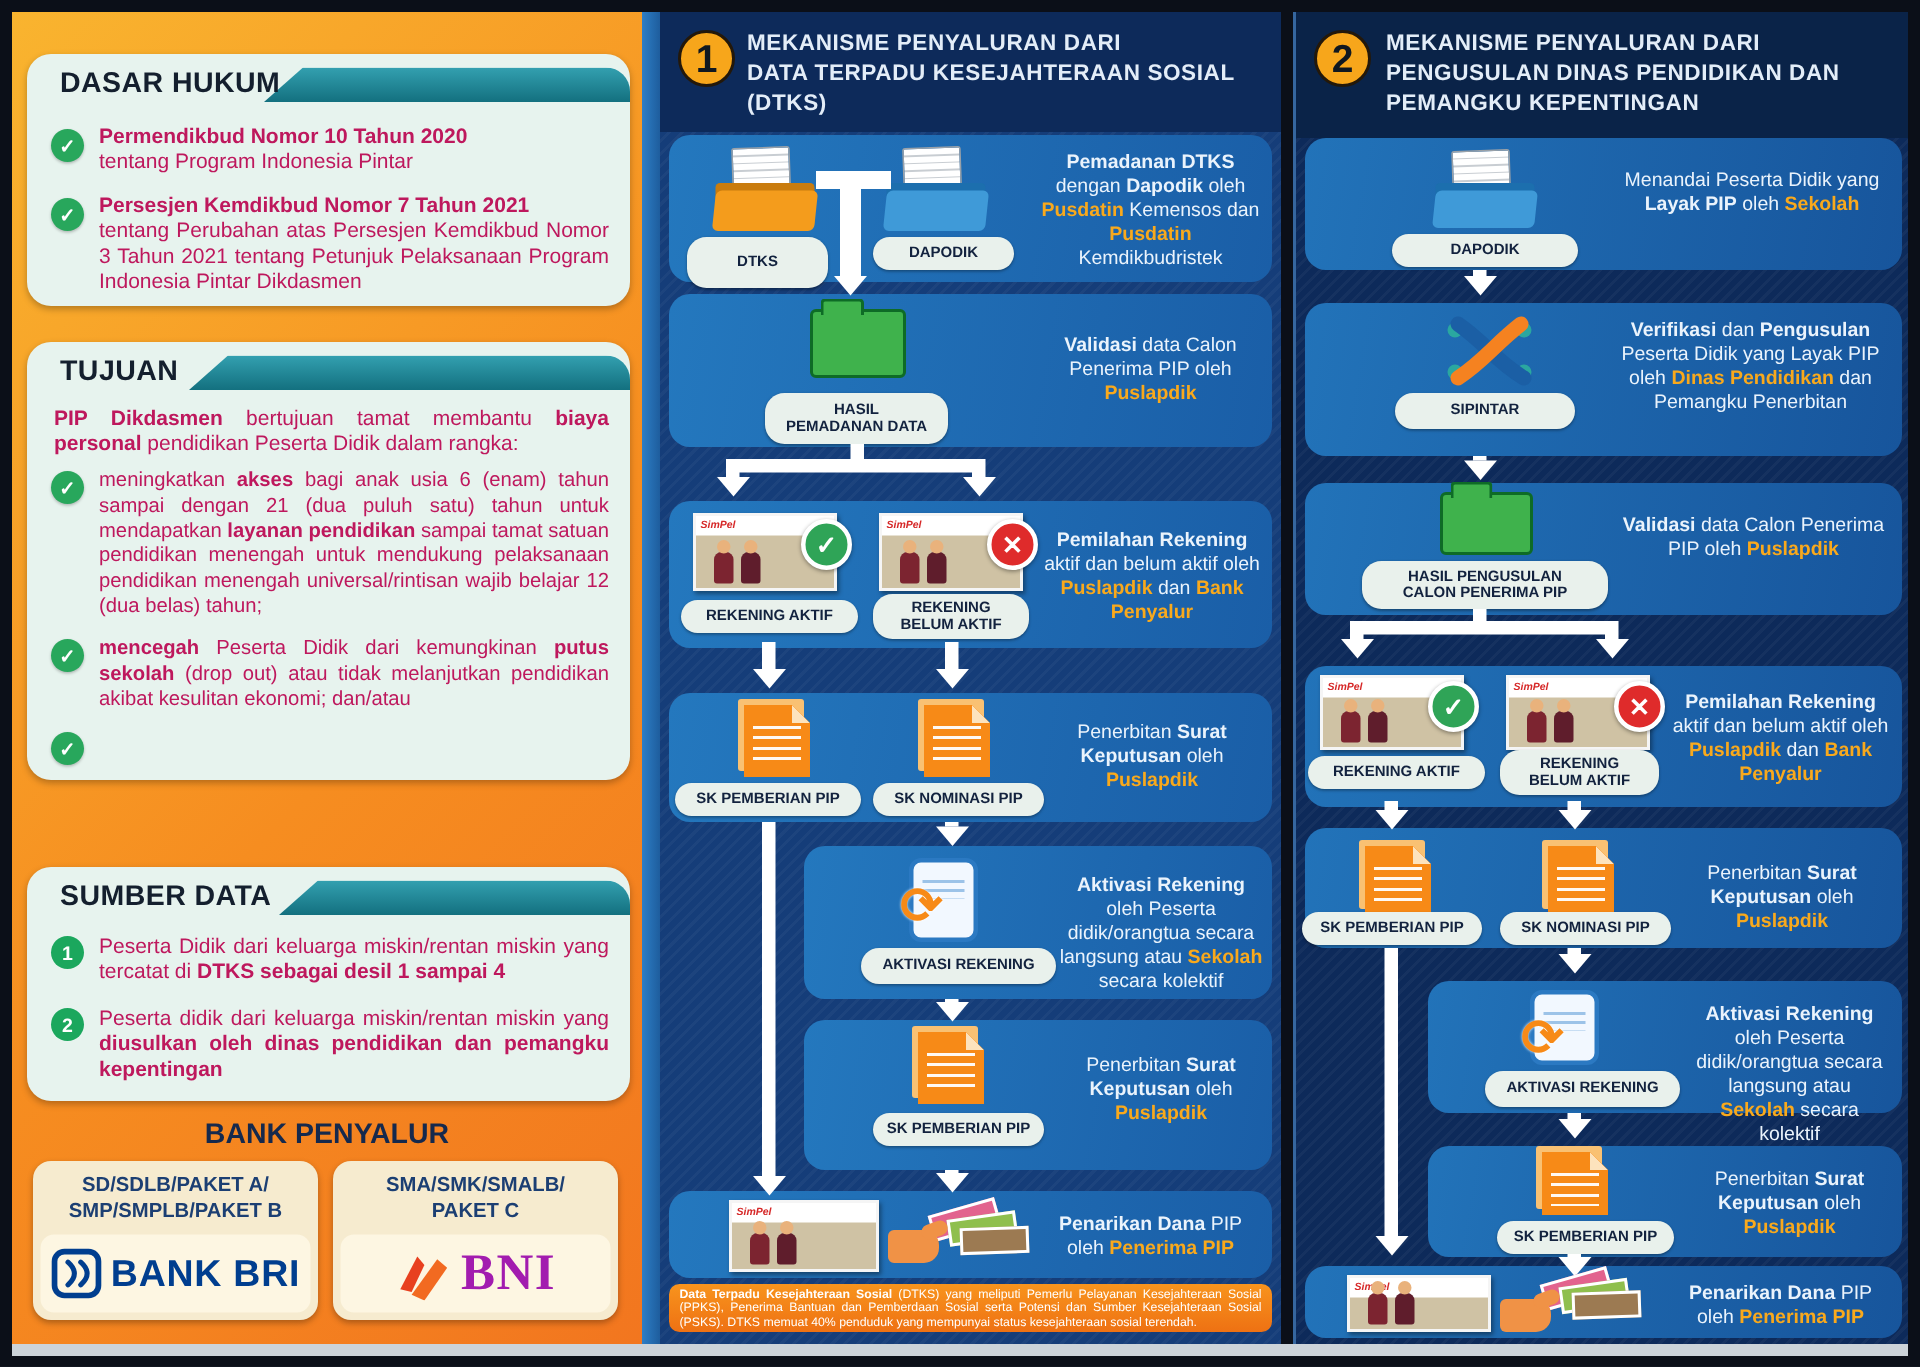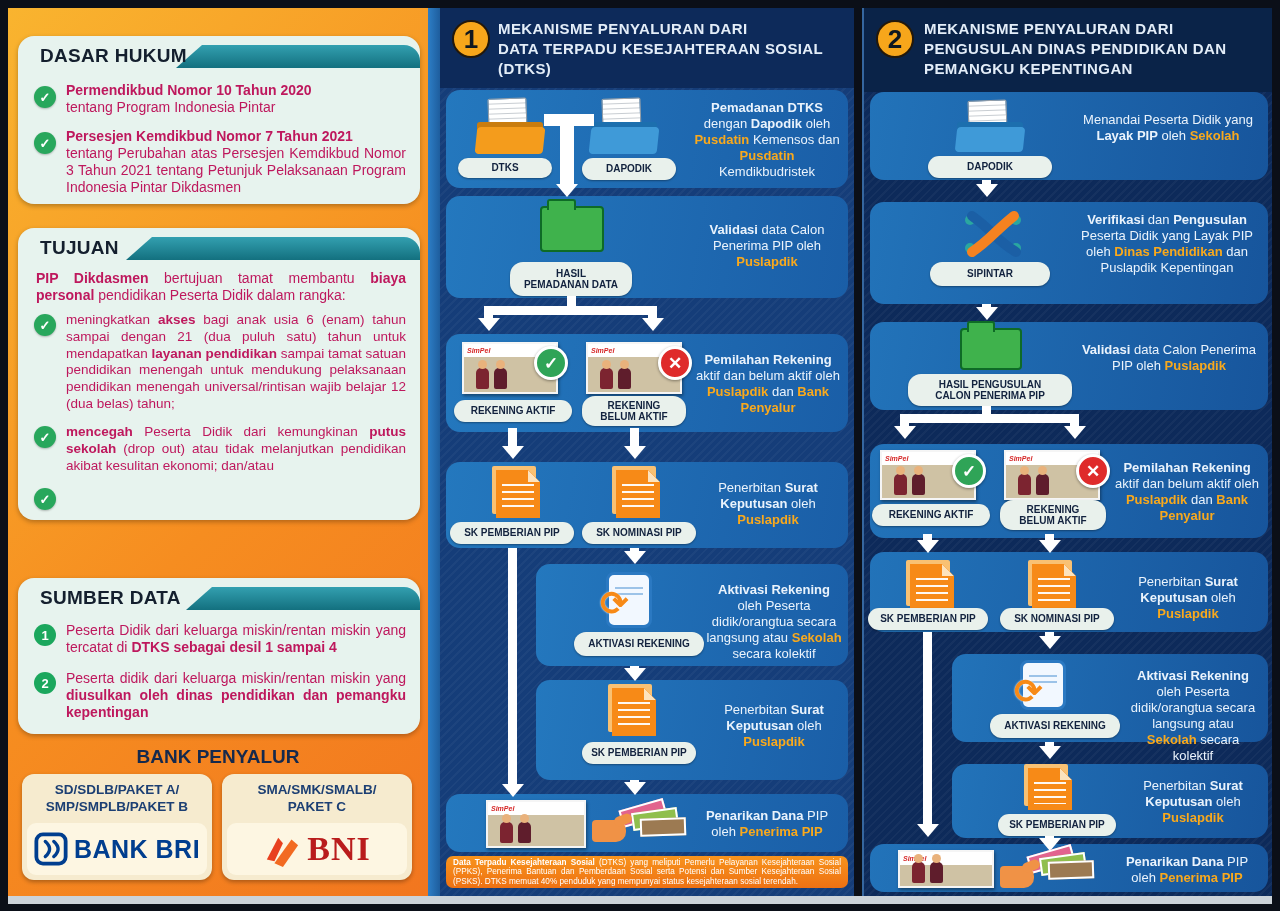--- a/index.html
+++ b/index.html
@@ -31,21 +31,21 @@
   .ltx2 { font-size:13.5px; line-height:16.8px; }
   .seg-b { font-weight:700; }
   .seg-o { color:#f9a91c; font-weight:700; }
   .bank-title { position:absolute; left:0; right:0; top:738px; text-align:center; font-size:19px; font-weight:800; color:#15294d; }
   .bcard { position:absolute; top:766px; height:106px; background:#f6ebcf; border-radius:12px; box-shadow:0 2px 4px rgba(0,0,0,.3);padding-left:48px; }
   .lv { position:absolute; top:8px; left:6px; right:6px; text-align:center; font-weight:700; font-size:13.5px;
     color:#1c3f73; white-space:pre-line; line-height:1.25; }
   .blogo { position:absolute; left:5px; right:5px; bottom:5px; height:52px; background:#fdf6e2; border-radius:9px;
     display:flex; align-items:center; justify-content:center; gap:6px; }
   .bri-t { font-weight:800; font-size:25px; color:#003e8f; letter-spacing:.5px; }
-  .bni-t { font-family:"Liberation Serif",serif; font-weight:700; font-size:34px; color:#b91c1c; letter-spacing:1px; }
+  .bni-t { font-family:"Liberation Serif",serif; font-weight:700; font-size:34px; color:#a21caf; letter-spacing:1px; }
 
   
   .row { position:absolute; border-radius:14px; background:linear-gradient(100deg,#2478be,#1a5ea7); }
   .pr .row { background:linear-gradient(100deg,#2273b9,#17559c); }
   .ptitle { position:absolute; color:#e3edf8; font-weight:700; font-size:15px; letter-spacing:.4px;text-align:right; }
   .badge { position:absolute; width:38px; height:38px; border-radius:50%; background:#f7a61b; border:2px solid #23180a;
     color:#101820; font-weight:800; font-size:26px; display:flex; align-items:center; justify-content:center; }
   .pill { position:absolute; background:#e9f1ec; border-radius:13px; color:#12223e; font-weight:700; font-size:10px;
     line-height:1.15; text-align:center; white-space:pre-line; display:flex; align-items:center; justify-content:center;
     padding:3px 6px; box-shadow:0 1px 2px rgba(0,0,0,.35); }
@@ -181,21 +181,21 @@
         <i class="fo-back" style="background:#c97c0e"></i>
         <i class="fo-front" style="background:#f49c1c"></i>
     </div>
     <div class="fopen" style="left:150px;top:90px;width:68px;height:56px">
       <i class="fo-paper"></i>
         <i class="fo-back" style="background:#1c6fae"></i>
         <i class="fo-front" style="background:#3f9ad8"></i>
     </div>
     <i class="hb" style="left:104px;top:106px;width:50px;height:12px"></i>
     <i class="va" style="left:120px;top:106px;width:14px;height:70px"></i>
-    <div class="pill" style="left:18px;top:150px;width:94px;height:20px">DTKS</div>
+    <div class="pill" style="left:18px;top:150px;width:94px;height:34px">DTKS</div>
     <div class="pill" style="left:142px;top:150px;width:94px;height:22px">DAPODIK</div>
     <div class="desc" style="left:252px;width:150px;top:92px"><span class="seg-b">Pemadanan DTKS</span><span> dengan </span><span class="seg-b">Dapodik</span><span> oleh </span><span class="seg-o">Pusdatin</span><span> Kemensos dan </span><span class="seg-o">Pusdatin</span><span> Kemdikbudristek</span></div>
 
     <div class="fclosed" style="left:100px;top:198px;width:64px;height:46px"></div>
     <div class="pill" style="left:70px;top:254px;width:122px;height:34px">HASIL
 PEMADANAN DATA</div>
     <div class="desc" style="left:252px;width:150px;top:214px"><span class="seg-b">Validasi</span><span> data Calon Penerima PIP oleh </span><span class="seg-o">Puslapdik</span></div>
 
     <i class="vb" style="left:127px;top:288px;height:12px"></i>
     <i class="hb" style="left:48px;top:298px;width:168px"></i>
@@ -297,21 +297,21 @@
 
     <svg class="sip" style="left:98px;top:202px" width="62" height="48" viewBox="0 0 62 48">
       <circle cx="8" cy="10" r="5" fill="#2aa7a0"></circle>
         <circle cx="54" cy="10" r="5" fill="#2aa7a0"></circle>
       <circle cx="8" cy="38" r="5" fill="#2aa7a0"></circle>
         <circle cx="54" cy="38" r="5" fill="#2aa7a0"></circle>
       <path d="M10 6 C 30 20, 34 30, 54 42" stroke="#1b5fa5" stroke-width="10" fill="none" stroke-linecap="round"></path>
       <path d="M52 6 C 34 20, 28 30, 10 42" stroke="#f58220" stroke-width="10" fill="none" stroke-linecap="round"></path>
     </svg>
     <div class="pill" style="left:66px;top:254px;width:120px;height:24px">SIPINTAR</div>
-    <div class="desc" style="left:208px;width:190px;top:204px"><span class="seg-b">Verifikasi</span><span> dan </span><span class="seg-b">Pengusulan</span><span> Peserta Didik yang Layak PIP oleh </span><span class="seg-o">Dinas Pendidikan</span><span> dan Puslapdik Kepentingan</span></div>
+    <div class="desc" style="left:208px;width:190px;top:204px"><span class="seg-b">Verifikasi</span><span> dan </span><span class="seg-b">Pengusulan</span><span> Peserta Didik yang Layak PIP oleh </span><span class="seg-o">Dinas Pendidikan</span><span> dan Pemangku Penerbitan</span></div>
     <i class="va" style="left:118px;top:296px;height:3px"></i>
 
     <div class="fclosed" style="left:96px;top:320px;width:62px;height:42px"></div>
     <div class="pill" style="left:44px;top:366px;width:164px;height:32px">HASIL PENGUSULAN
 CALON PENERIMA PIP</div>
     <div class="desc" style="left:214px;width:182px;top:334px"><span class="seg-b">Validasi</span><span> data Calon Penerima PIP oleh </span><span class="seg-o">Puslapdik</span></div>
 
     <i class="vb" style="left:118px;top:398px;height:12px"></i>
     <i class="hb" style="left:40px;top:406px;width:174px"></i>
     <i class="va" style="left:36px;top:406px;height:12px"></i>

